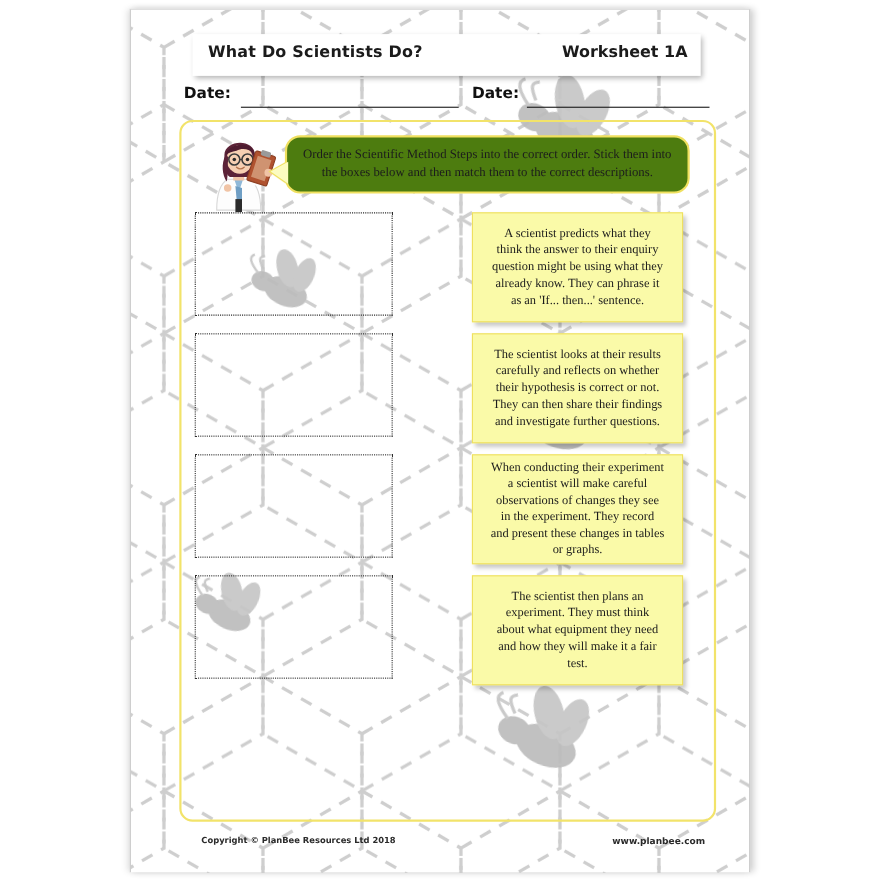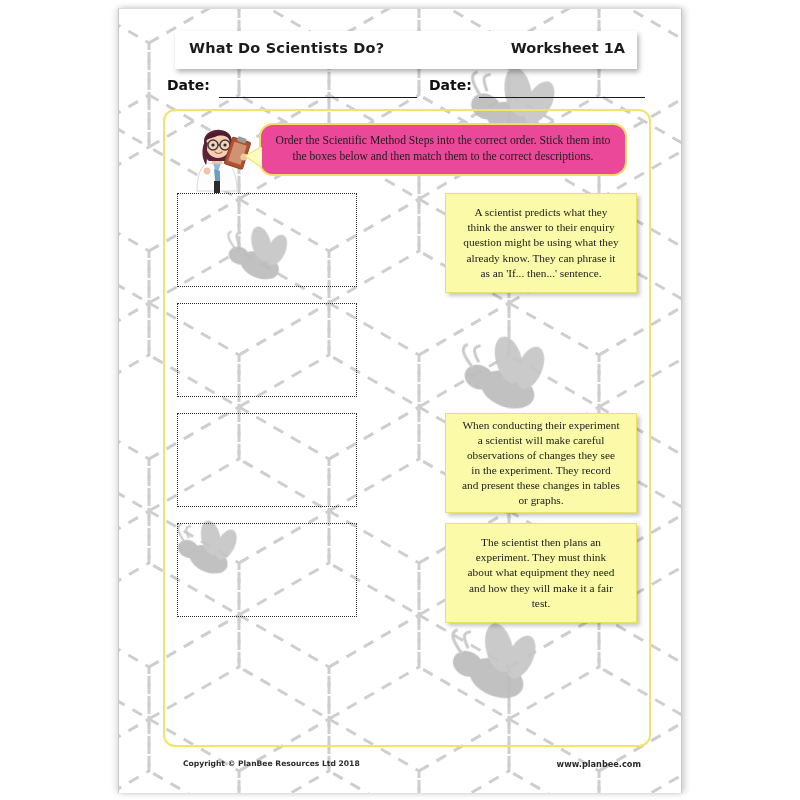--- a/index.html
+++ b/index.html
@@ -128,21 +128,21 @@
     z-index: 5;
   }
 
   
   .bubble {
     position: absolute;
     left: 140px;
     top: 114px;
     width: 368px;
     min-height: 52px;
-    background: #ec4899;
+    background: #4d7c0f;
     border: 2px solid #efe05f;
     border-radius: 14px;
     z-index: 5;
     box-sizing: border-box;
     padding: 8px 12px 9px 12px;
   }
   .bubble-text {
     font-family: "Liberation Serif", serif;
     font-size: 11.6px;
     line-height: 1.38;
@@ -189,21 +189,20 @@
     width: 192px;
     height: 100px;
     background: #fafaa8;
     border: 1.8px solid #efe05f;
     box-sizing: border-box;
     display: flex;
     align-items: center;
     justify-content: center;
     padding: 4px 16px;
     box-shadow: 2.5px 3px 4px rgba(0,0,0,0.22);
-    margin-left: 16px;
   }
   .desc-text {
     font-family: "Liberation Serif", serif;
     font-size: 11.3px;
     line-height: 1.34;
     color: #1b1b1b;
     text-align: center;
   }
 
   
@@ -396,20 +395,23 @@
 
       <div class="row">
         <div class="drop-box"></div>
         <div class="desc-box">
           <div class="desc-text">A scientist predicts what they think the answer to their enquiry question might be using what they already know. They can phrase it as an 'If... then...' sentence.</div>
         </div>
       </div>
 
       <div class="row">
         <div class="drop-box"></div>
+        <div class="desc-box">
+          <div class="desc-text">The scientist looks at their results carefully and reflects on whether their hypothesis is correct or not. They can then share their findings and investigate further questions.</div>
+        </div>
       </div>
 
 
       <div class="row">
         <div class="drop-box"></div>
         <div class="desc-box">
           <div class="desc-text">When conducting their experiment a scientist will make careful observations of changes they see in the experiment. They record and present these changes in tables or graphs.</div>
         </div>
       </div>
 

